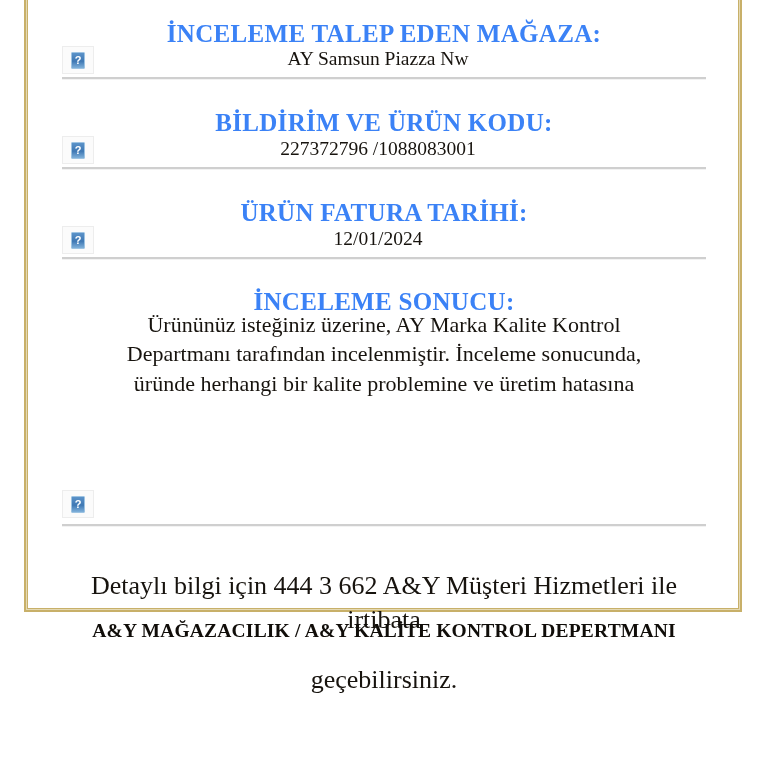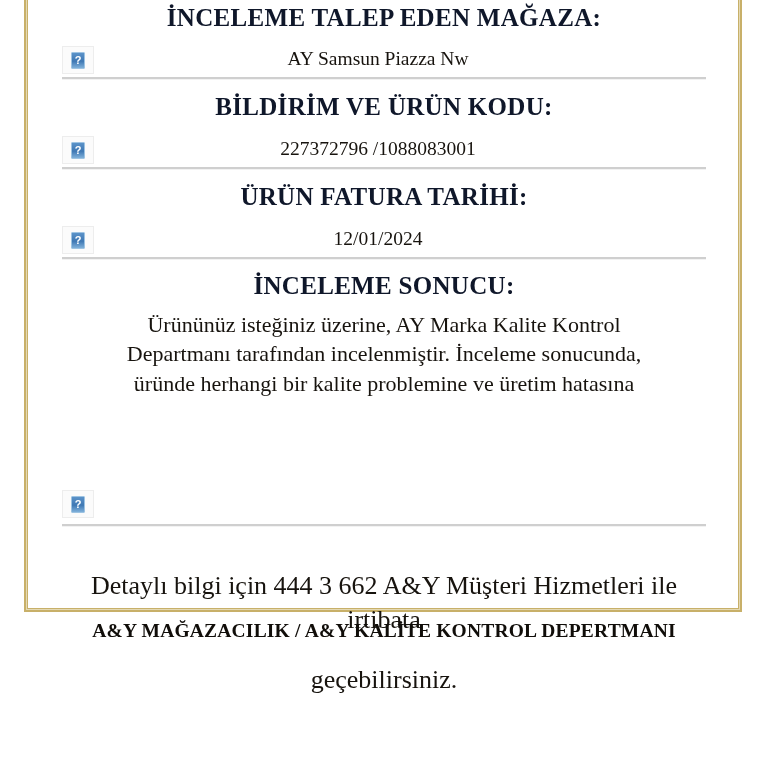--- a/index.html
+++ b/index.html
@@ -56,23 +56,23 @@
     top: 0;
     width: 644px;
   }
 
   
   .section-title {
     text-align: center;
     font-weight: bold;
     font-size: 25px;
     letter-spacing: 0.3px;
-    color: #0f172a;
+    color: #3b82f6;
     line-height: 1.12;
-    margin: 0;
+    margin: 16px;
     white-space: nowrap;
   }
 
   .field-value {
     text-align: center;
     font-size: 19.5px;
     color: #17130e;
     line-height: 1.2;
     margin: 0;
   }

